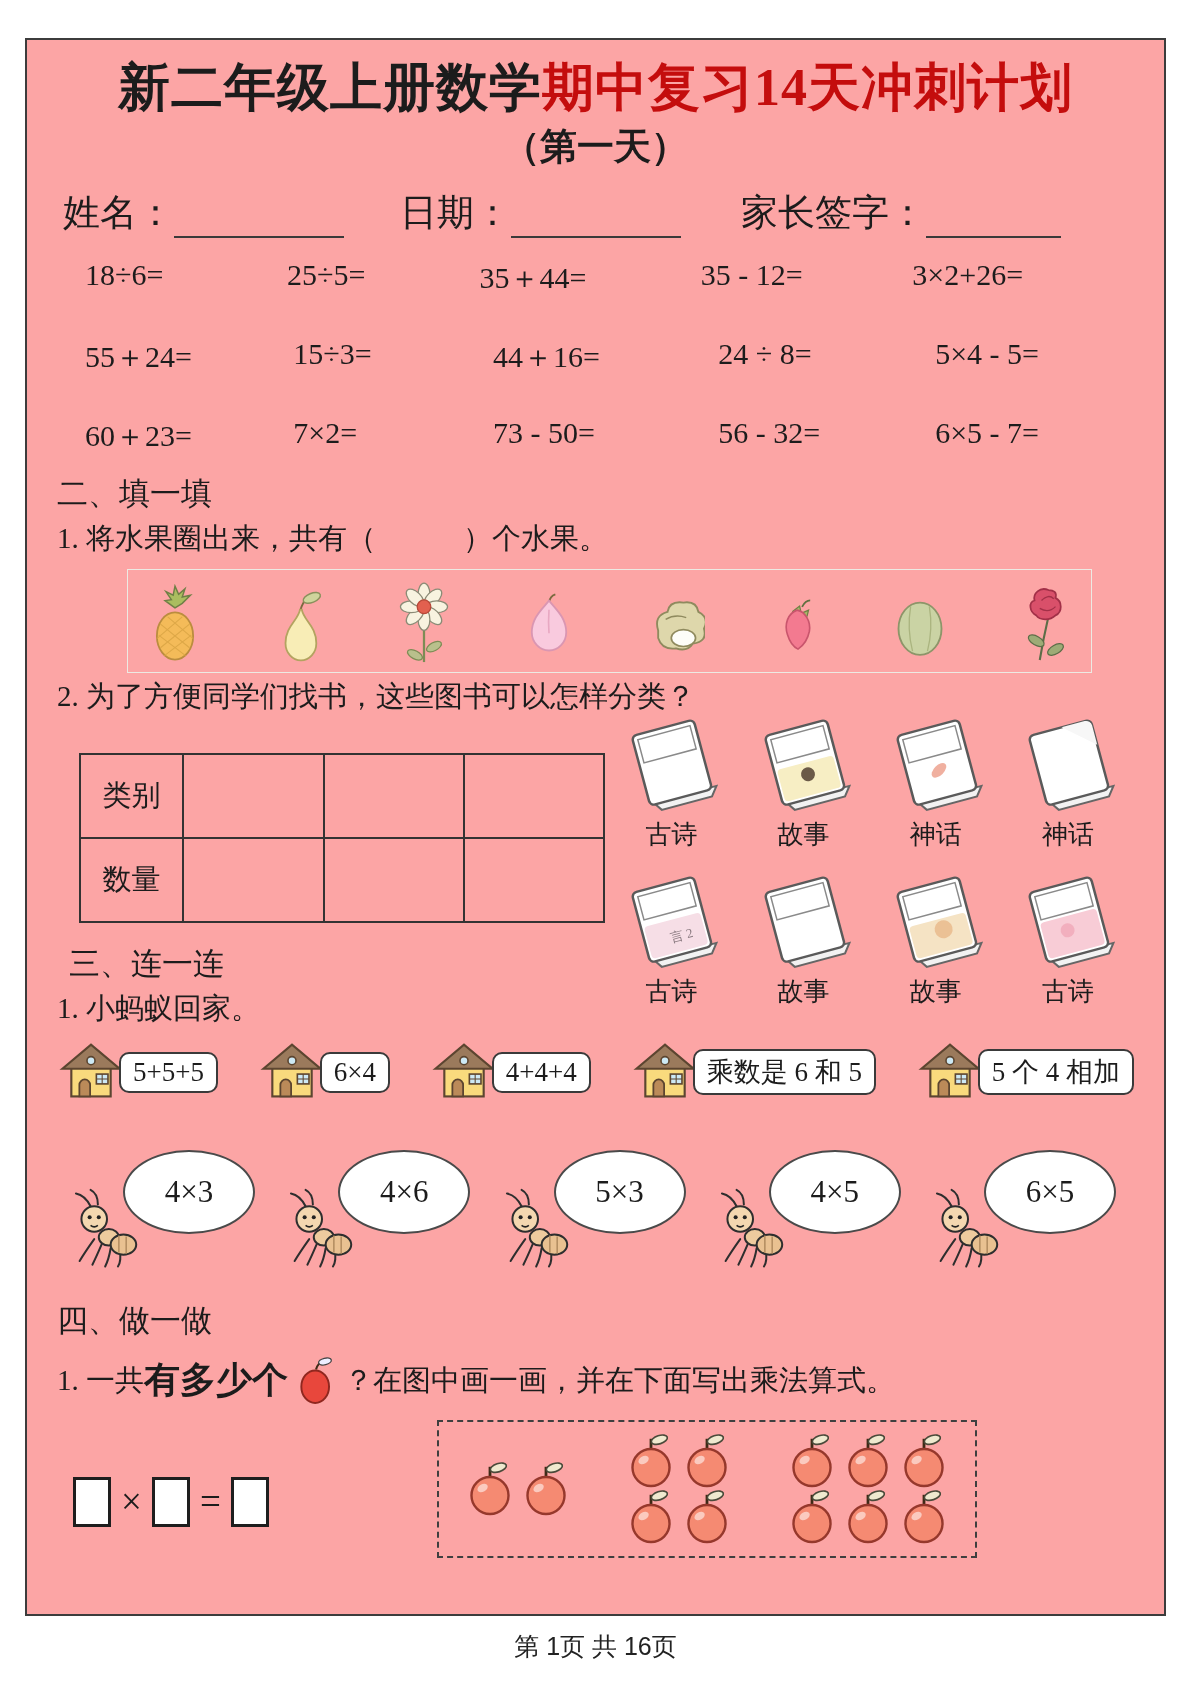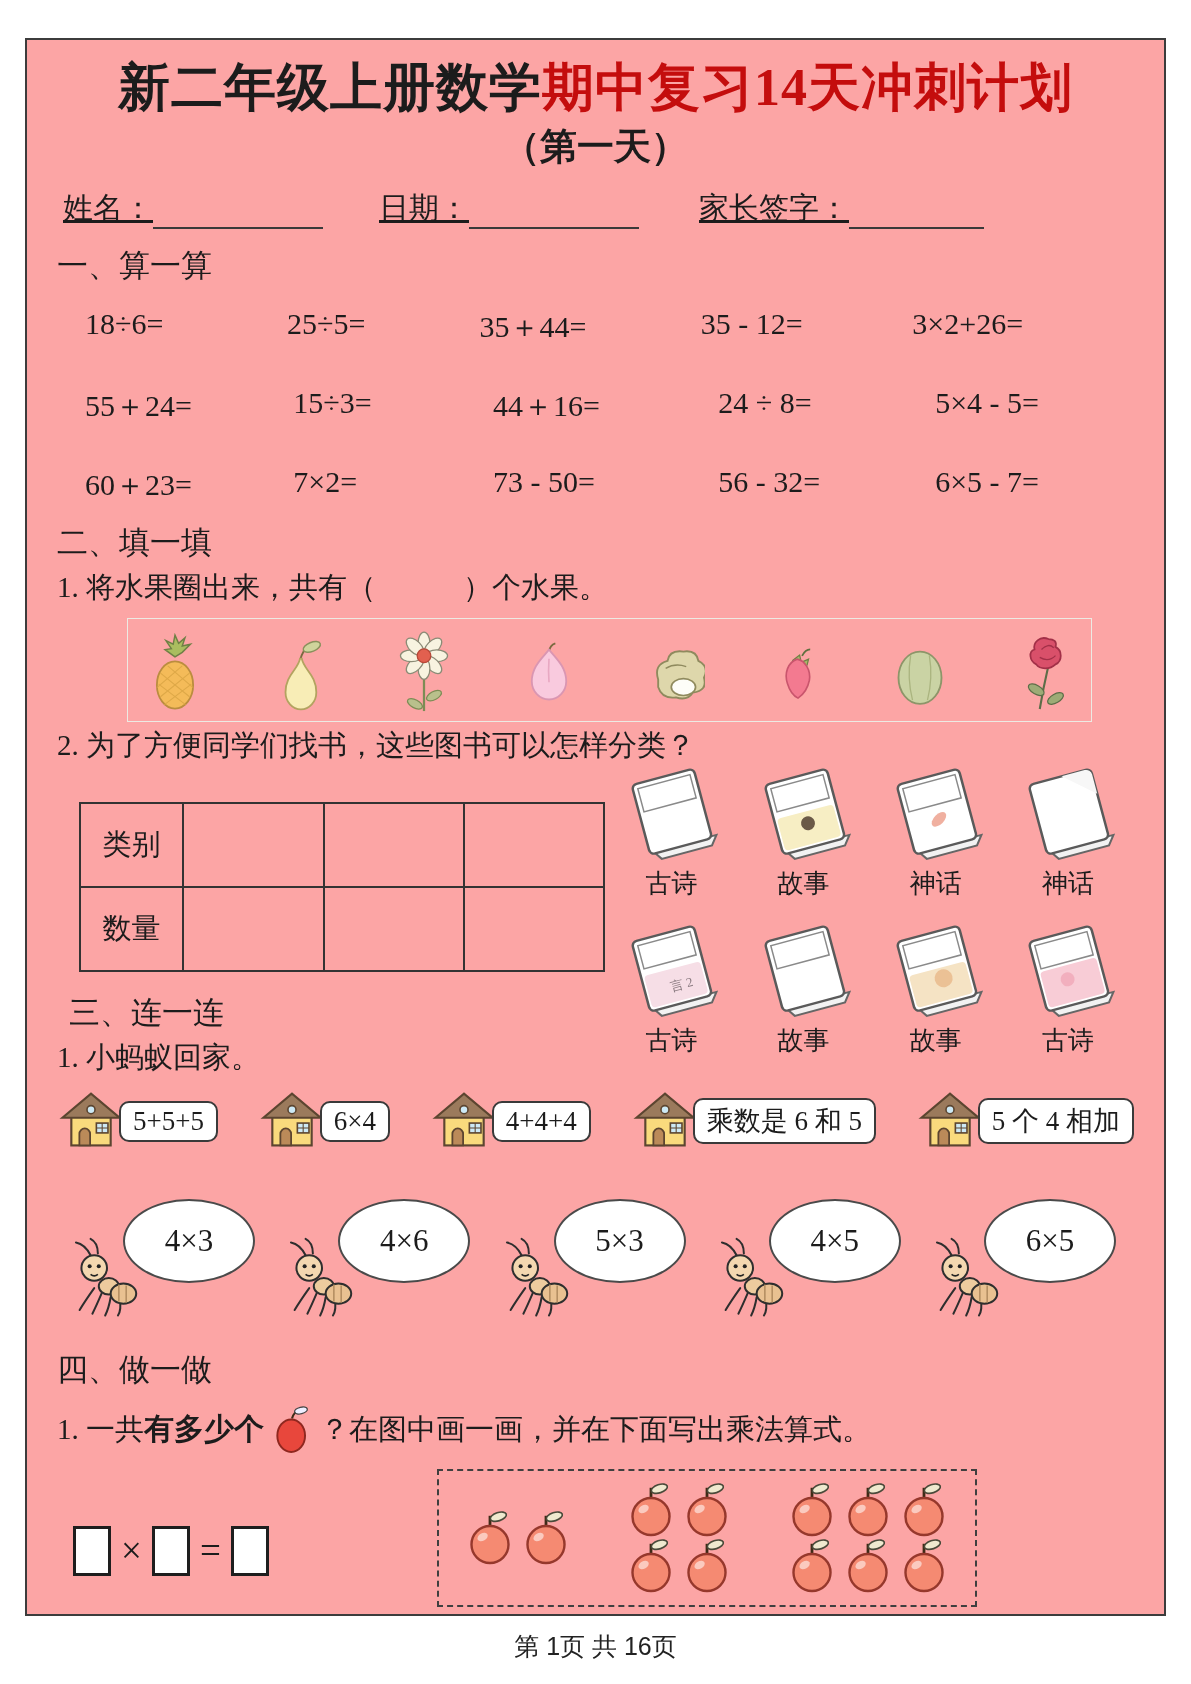--- a/index.html
+++ b/index.html
@@ -15,21 +15,21 @@
     position: absolute; left: 25px; top: 38px;
     width: 1141px; height: 1578px;
     border: 2px solid #3c3c3c;
     background: #fca5a5;
     padding: 18px 30px 0 30px;
   }
   
   .title { text-align: center; font-size: 52px; font-weight: 700; line-height: 1.15; letter-spacing: 1px; white-space: nowrap; }
   .title .red { color: #c40d0d; }
   .subtitle { text-align: center; font-size: 37px; font-weight: 700; margin-top: 4px; }
-  .fields { display: flex; align-items: flex-end; margin-top: 16px; font-size: 30px; padding: 0 6px; text-decoration: underline; }
+  .fields { display: flex; align-items: flex-end; margin-top: 16px; font-size: 37px; padding: 0 6px; }
   .blank { display: inline-block; border-bottom: 2px solid #3a3a3a; height: 34px; }
   .fields .blank { width: 170px; }
   .fields .gap1 { width: 56px; } .fields .gap2 { width: 60px; }
   .fields .blank.short { width: 135px; }
   
   .sec-head { font-size: 31px; margin-top: 16px; }
   .calc-grid { display: grid; grid-template-columns: 1.05fr 1fr 1.15fr 1.1fr 1.1fr; font-size: 30px; margin-top: 20px; padding: 0 10px 0 28px; }
   .calc-grid + .calc-grid { margin-top: 38px; gap: 28px; }
   .q { font-size: 29px; margin-top: 4px; }
   
@@ -53,21 +53,21 @@
   .houses { display: flex; justify-content: space-between; align-items: center; margin-top: 12px; }
   .house-unit { display: flex; align-items: center; }
   .house-label { border: 2.5px solid #3a3a3a; border-radius: 10px; background: #fff; font-size: 27px; padding: 3px 12px; margin-left: -6px; white-space: nowrap; }
   
   .ants { display: flex; justify-content: space-between; margin: 46px 10px 0 6px; }
   .ant-unit { position: relative; width: 200px; height: 122px; }
   .ant-unit .ant { position: absolute; left: 0; bottom: 0; line-height: 0; }
   .bubble { position: absolute; left: 60px; top: 0; width: 132px; height: 84px; border: 2.5px solid #4a4a4a; border-radius: 50%; background: #fff; display: flex; align-items: center; justify-content: center; font-size: 31px; }
   
   .q4 { font-size: 29px; margin-top: 14px; display: flex; align-items: center; }
-  .q4 .boldpart { font-family: Liberation Serif, serif; font-weight: 700; font-size: 30px; }
+  .q4 .boldpart { font-family: Liberation Serif, serif; font-weight: 700; font-size: 36px; }
   .q4 .apple-inline { line-height: 0; margin: 0 6px; }
   .bottom-row { display: flex; margin-top: 14px; }
   .equation { display: flex; align-items: center; margin: 26px 0 0 16px; font-size: 37px; }
   .eq-box { width: 38px; height: 50px; border: 3.5px solid #1e1e1e; background: #fff; }
   .eq-sym { margin: 0 10px; }
   .apple-dashed-box { margin-left: 168px; width: 540px; height: 138px; border: 2.5px dashed #3f3f3f; display: flex; align-items: center; justify-content: space-between; padding: 0 26px; }
   .apple-group { display: grid; gap: 0 6px; }
   
   .footer { position: absolute; left: 0; width: 100%; top: 1630px; text-align: center; font-size: 25px; font-family: "Liberation Sans", "DejaVu Sans", sans-serif; color: #222; }
 </style>
@@ -83,21 +83,20 @@
     <span>姓名：</span>
     <span class="blank"></span>
     <span class="gap1"></span>
     <span>日期：</span>
     <span class="blank"></span>
     <span class="gap2"></span>
     <span>家长签字：</span>
     <span class="blank short"></span>
   </div>
 
-  <div class="sec-head">一、算一算</div>
   <div class="calc-grid">
     <span>18÷6=</span>
     <span>25÷5=</span>
     <span>35＋44=</span>
     <span>35 - 12=</span>
     <span>3×2+26=</span>
   </div>
   <div class="calc-grid">
     <span>55＋24=</span>
     <span>15÷3=</span>

